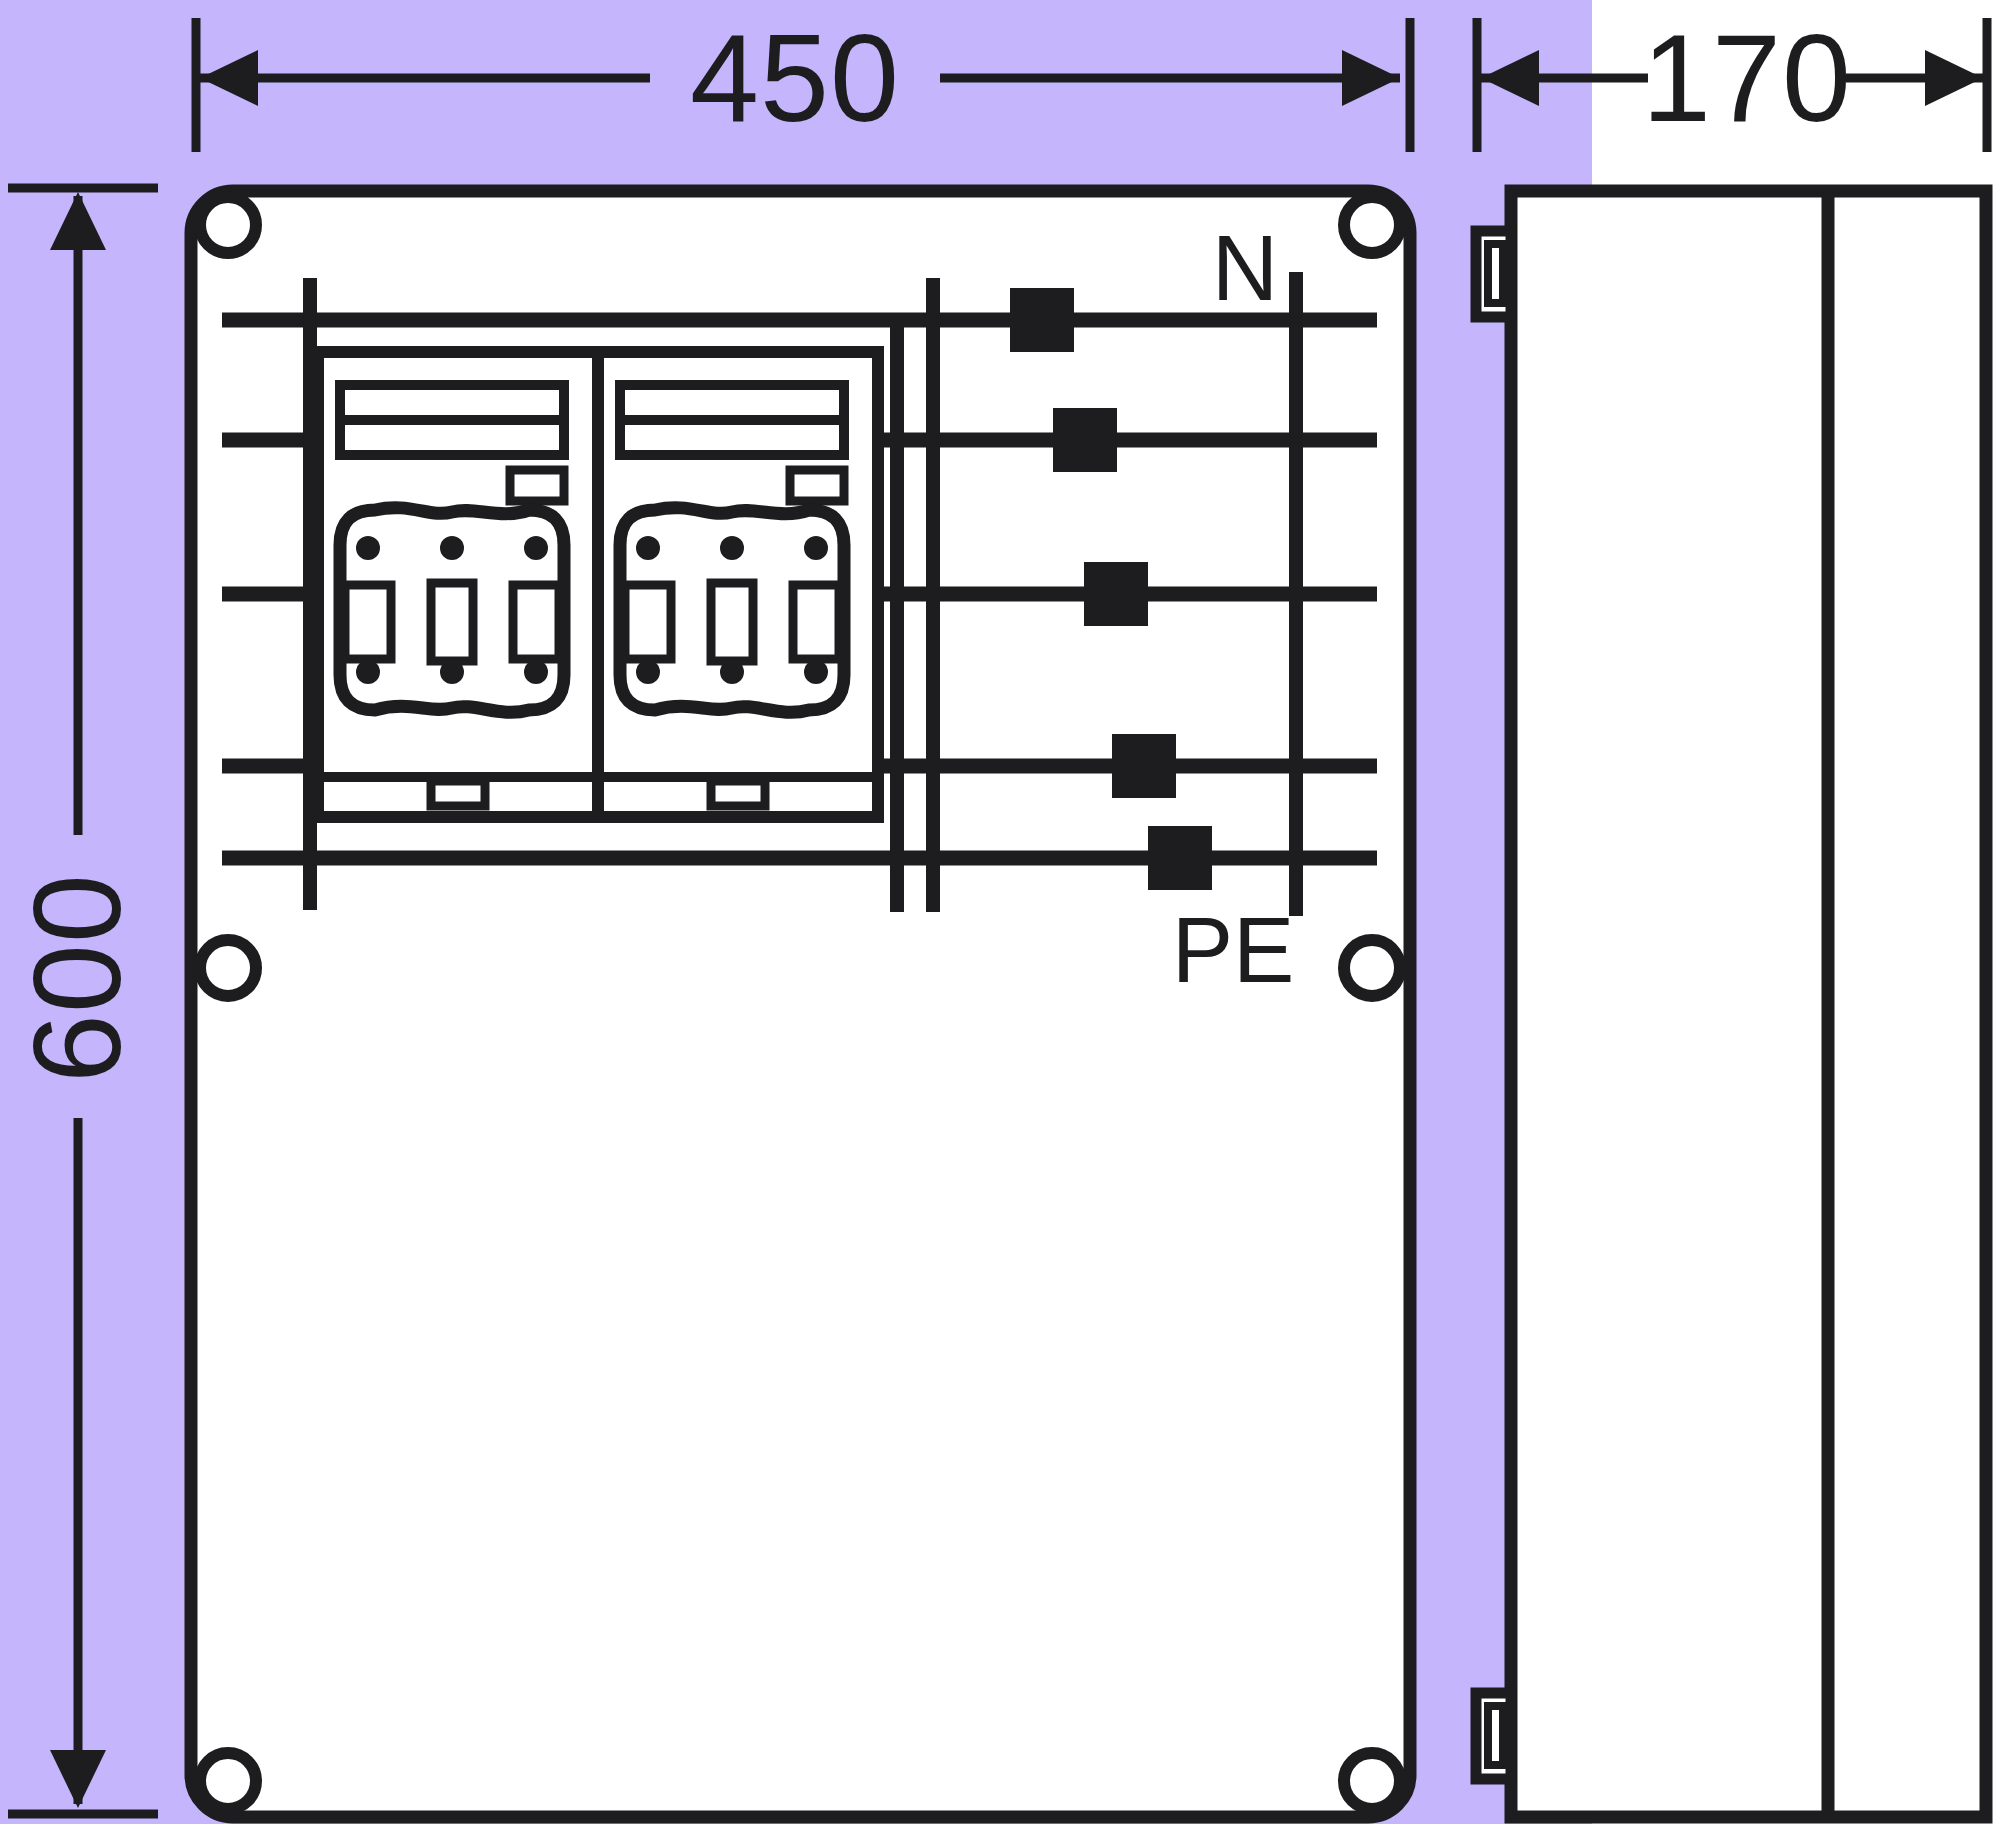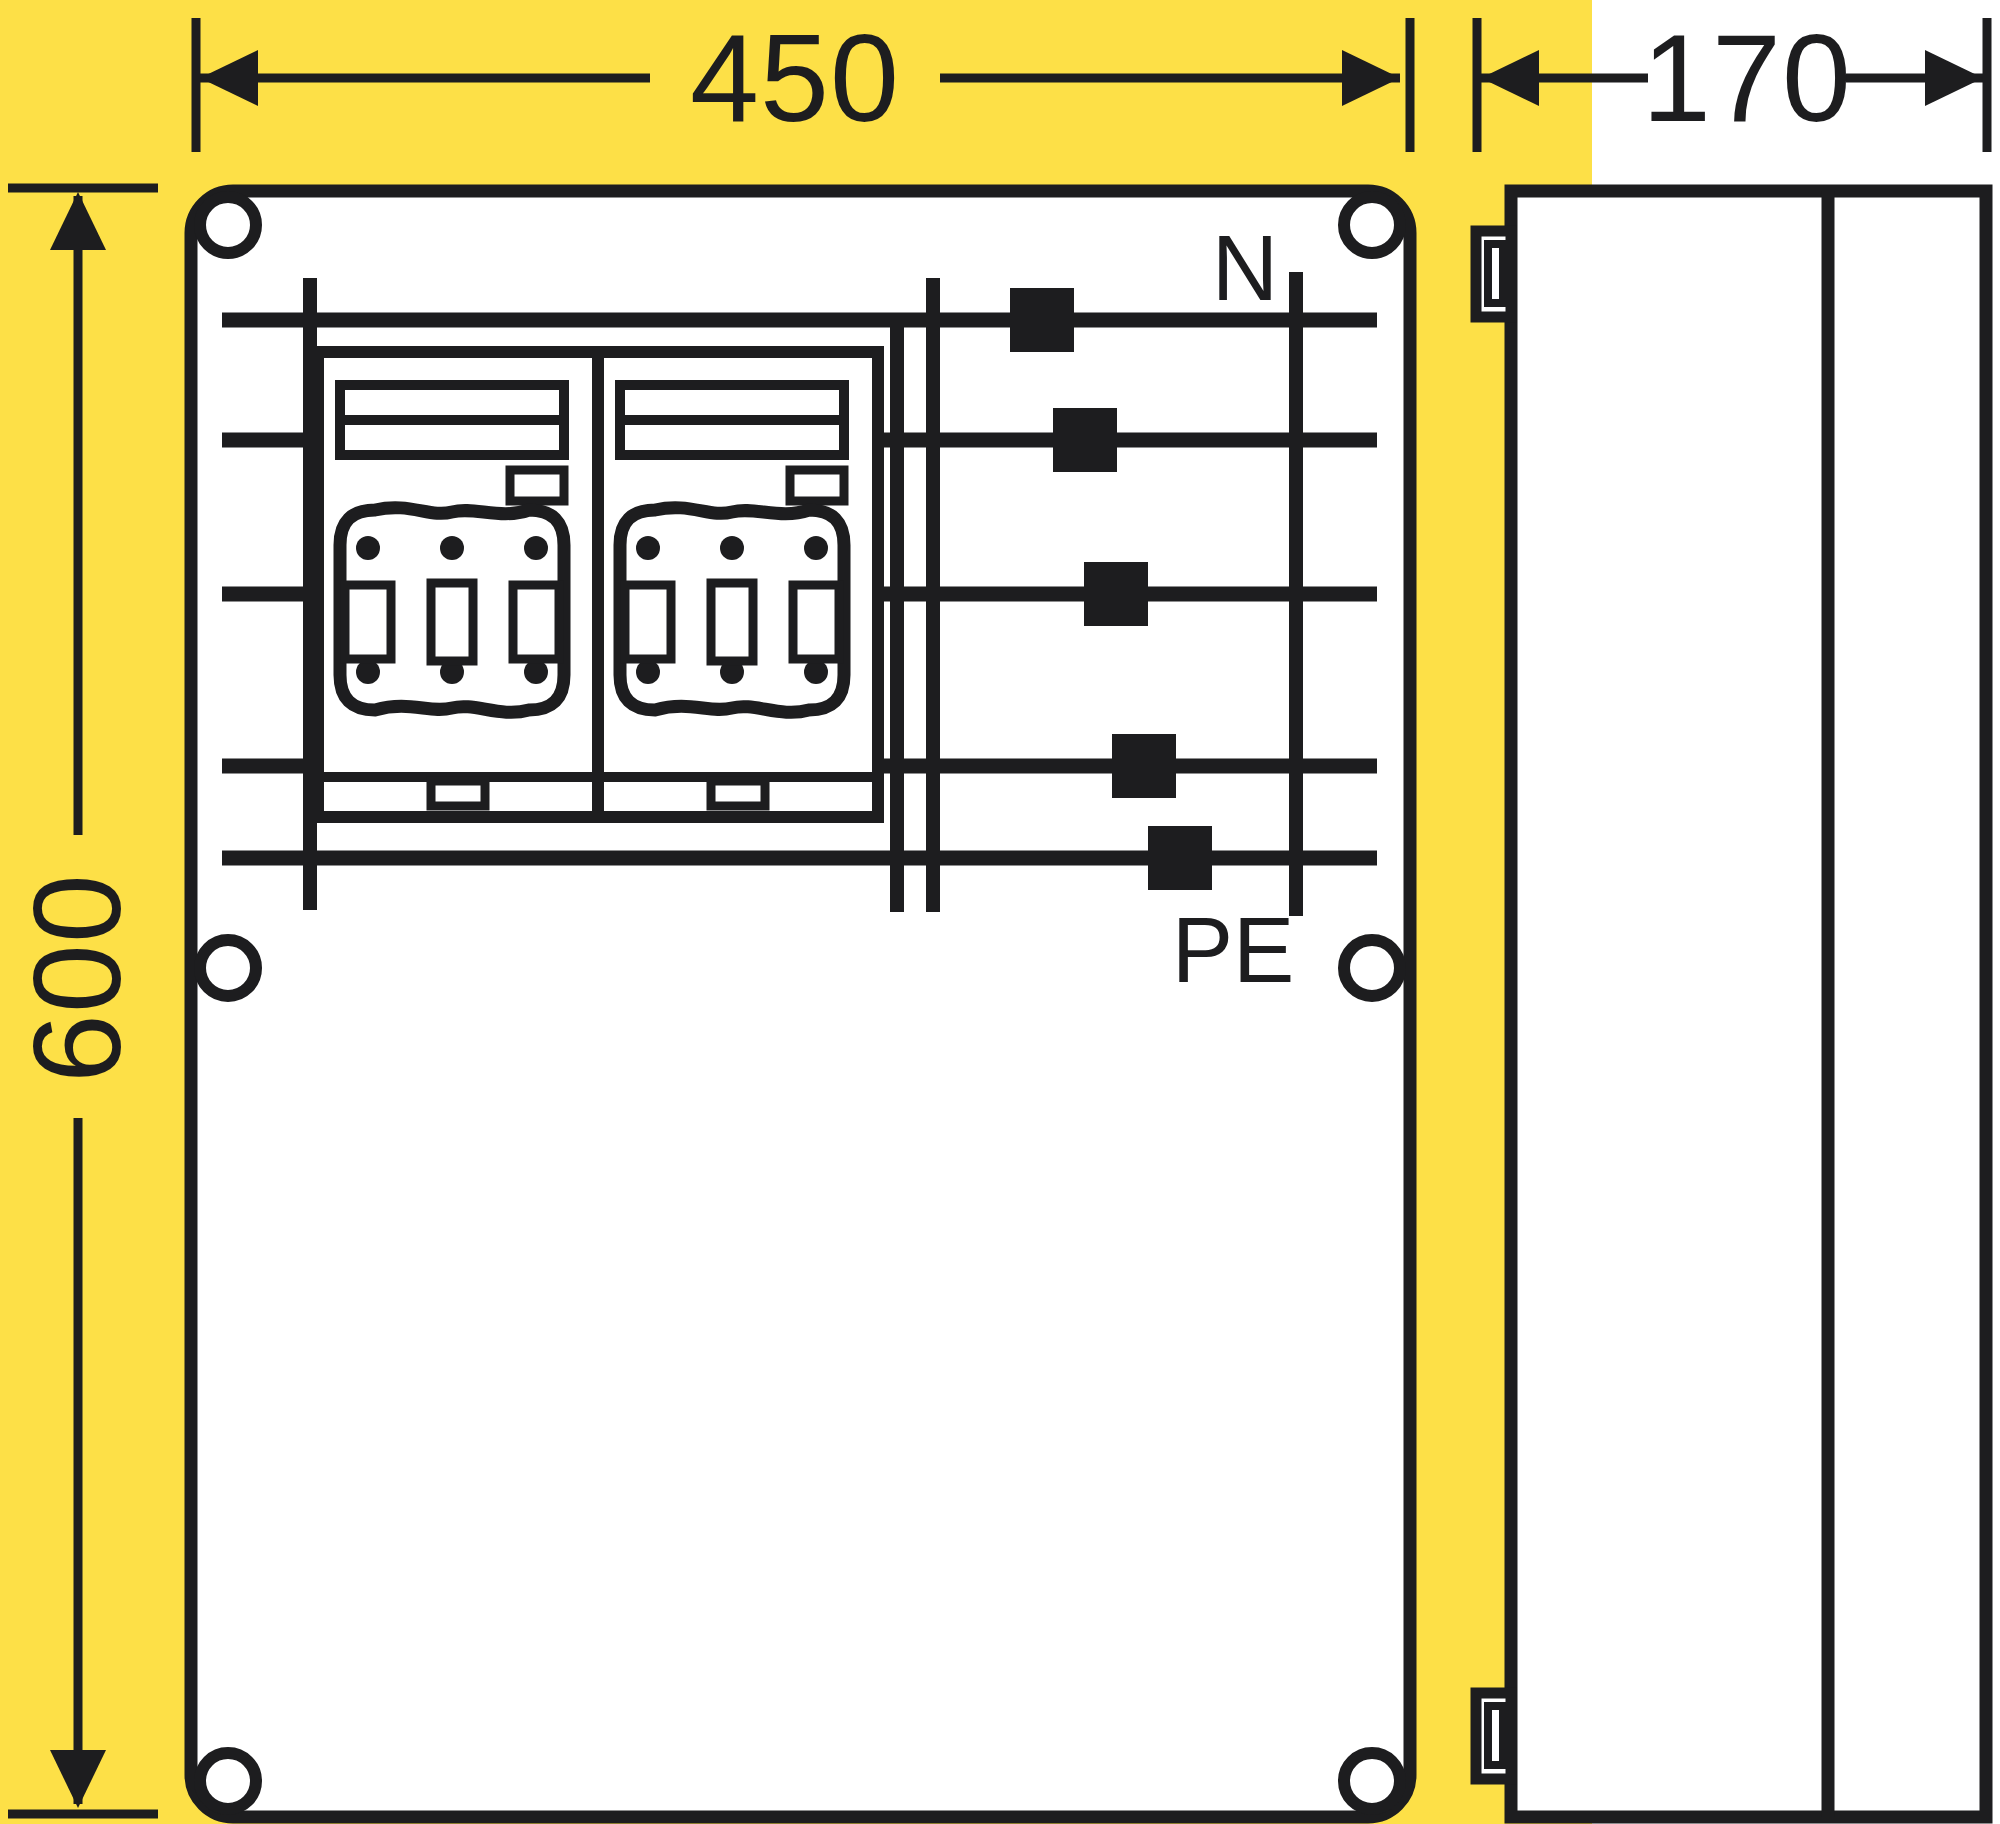--- a/index.html
+++ b/index.html
@@ -1,16 +1,16 @@
 <!DOCTYPE html>
 <html><head>
 <meta charset="utf-8">
 <style>
   html,body{margin:0;padding:0;background:#fff;}
-  .stage{width:1592px;height:1824px;background:#fde047;position:relative;font-family:"Liberation Sans",sans-serif;}
+  .stage{width:1592px;height:1824px;background:#c4b5fd;position:relative;font-family:"Liberation Sans",sans-serif;}
   svg{display:block;}
   text{font-family:"Liberation Sans",sans-serif;fill:#1d1d1f;}
   .dim-text{font-size:124px;letter-spacing:1px;}
   .bus-text{font-size:92px;}
 </style>
 </head>
 <body>
 
 <div class="stage">
 <svg width="2000" height="1824" viewBox="0 0 2000 1824">

